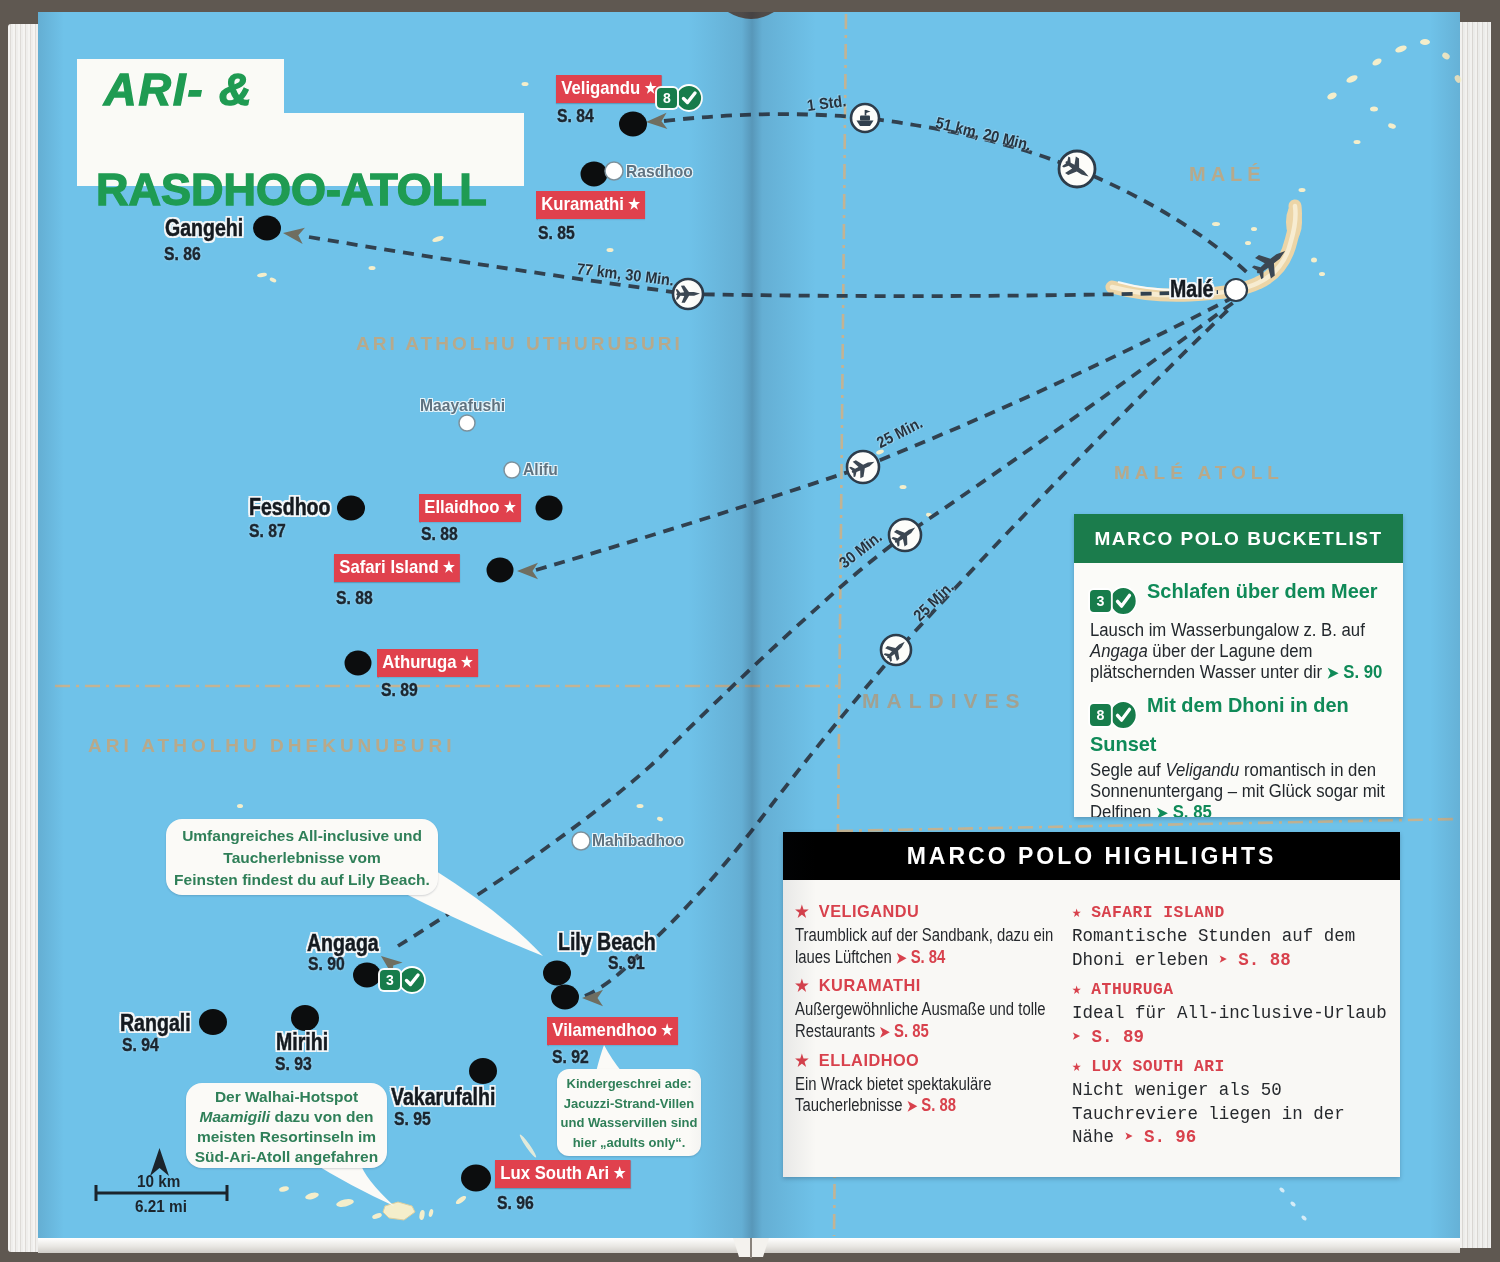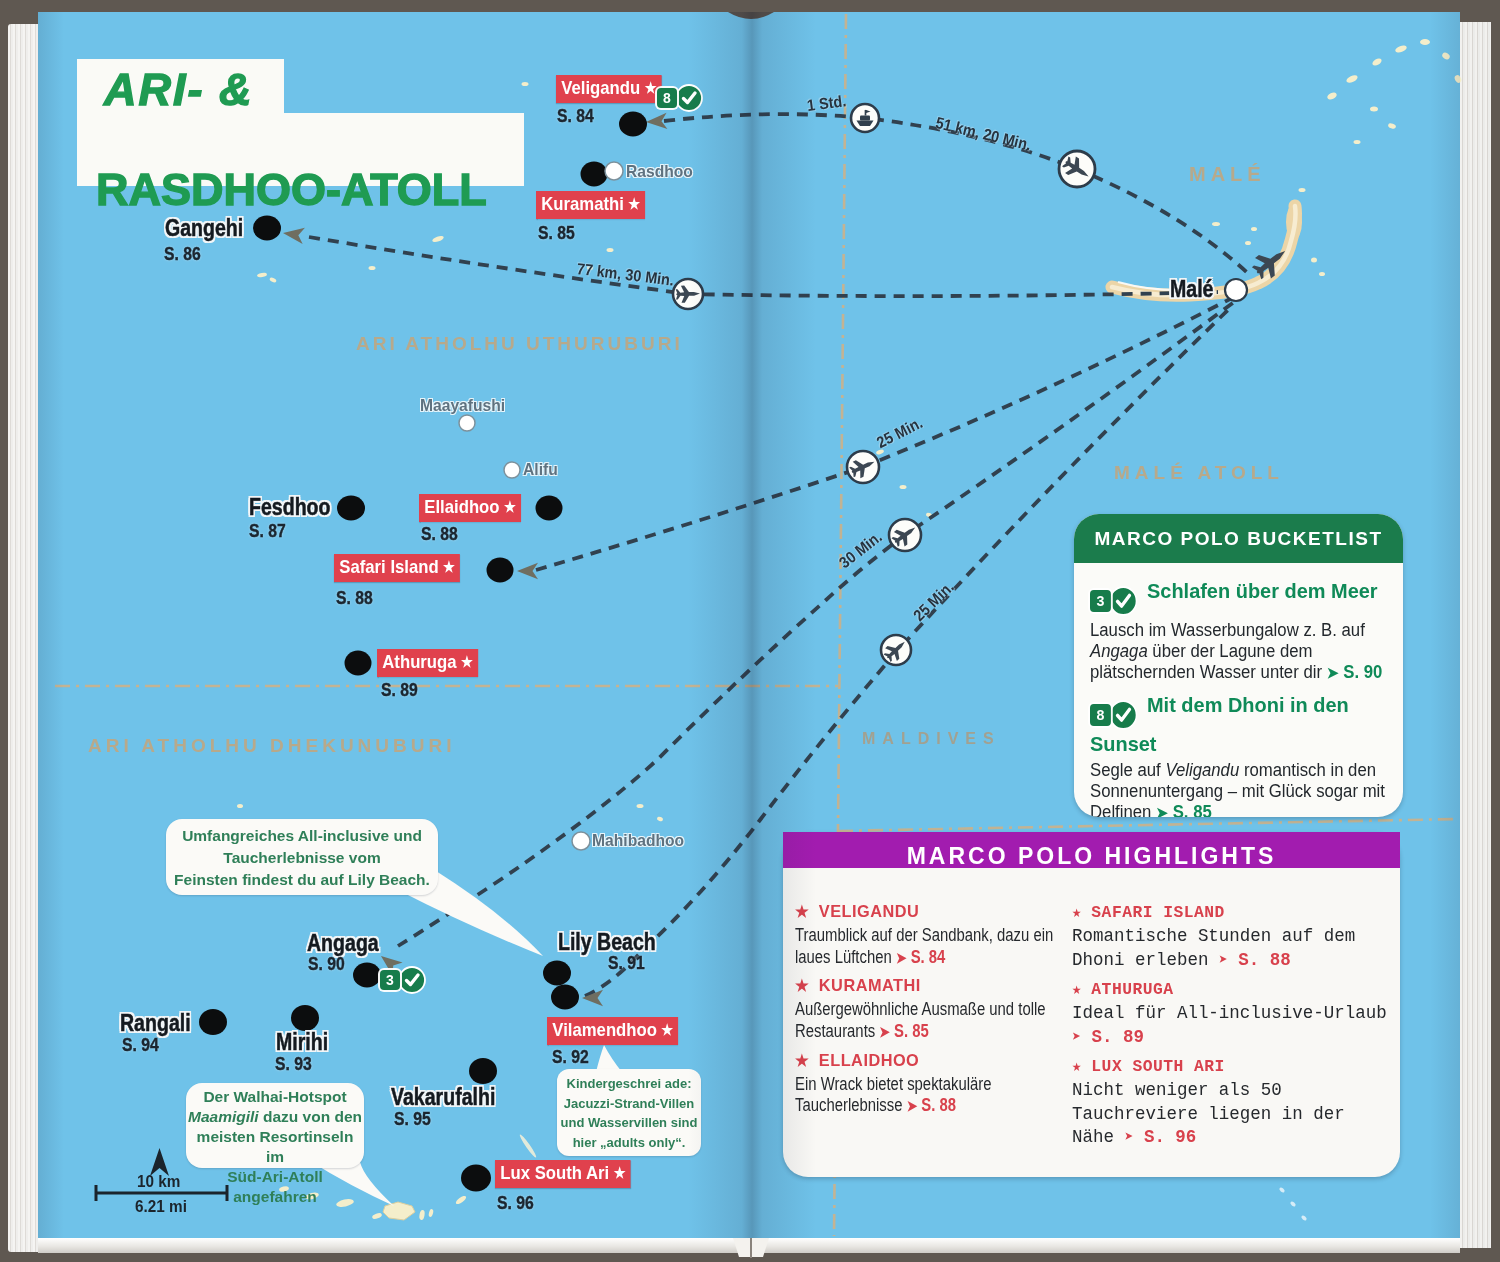--- a/index.html
+++ b/index.html
@@ -44,39 +44,39 @@
   
   .badge{position:absolute;display:flex;align-items:center;height:28px;}
   .badge .num{width:20px;height:20px;background:#177c4b;border-radius:4px;color:#fff;
      font-weight:bold;font-size:14px;display:flex;align-items:center;justify-content:center;
      box-shadow:0 0 0 2px rgba(255,255,255,.95);z-index:1;}
   .badge svg{margin-left:-3px;}
   
   .bubble{position:absolute;background:#fbfaf7;border-radius:16px;color:#2f7f58;
           font-weight:bold;text-align:center;box-shadow:0 1px 2px rgba(30,40,60,.18);}
   
-  .panel{position:absolute;box-shadow:0 2px 4px rgba(25,35,55,.25);border-radius:25px;}
+  .panel{position:absolute;box-shadow:0 2px 4px rgba(25,35,55,.25);}
   .panel .hdr{color:#fff;font-weight:bold;text-align:center;letter-spacing:3px;}
   #bucketlist{width:329px;background:#fbfbf8;}
   #bucketlist .hdr{background:#1b7c4c;height:49px;line-height:50px;font-size:19px;letter-spacing:1.5px;white-space:nowrap;}
   #bucketlist .body{padding:15px 8px 4px 16px;}
   .bl-head{display:block;color:#0f8a58;font-weight:bold;font-size:21px;line-height:26px;transform:scale(0.95,1);transform-origin:0 0;width:318px;}
   .bl-head .badge-i{display:inline-flex;vertical-align:-8px;margin-right:9px;align-items:center;}
   .bl-head .badge-i .num{width:22px;height:22px;border-radius:4px;background:#177c4b;color:#fff;
      font-size:15px;font-weight:bold;display:flex;align-items:center;justify-content:center;
      box-shadow:0 0 0 2px rgba(255,255,255,.95);z-index:1;}
   .bl-head .badge-i svg{margin-left:-3px;}
   .bl-body{color:#23282d;font-size:18px;line-height:1.17;font-weight:normal;
            transform:scale(0.93,1);transform-origin:0 0;width:327px;margin:3px 0 9px 0;}
   .ref{white-space:nowrap;}
   .bl-body .em{font-style:italic;}
   .bl-body .ref{color:#0f8a58;font-weight:bold;}
   .ref .arr{font-size:0.85em;}
   #highlights{width:617px;background:#f9f8f5;}
-  #highlights .hdr{background:#a21caf;height:36px;line-height:49px;font-size:23px;letter-spacing:3px;}
+  #highlights .hdr{background:#000000;height:48px;line-height:49px;font-size:23px;letter-spacing:3px;}
   .hl-col{position:absolute;}
   .hl-name{color:#d8414c;font-weight:bold;font-size:17px;letter-spacing:0.5px;transform:scale(0.96,1);transform-origin:0 0;white-space:nowrap;}
   .hl-name .star{color:#d8414c;font-size:16px;margin-right:10px;}
   .hl-body{color:#26292d;line-height:1.24;transform-origin:0 0;margin-top:3px;}
   .hl-body .ref{color:#d8414c;font-weight:bold;}
   #hl-left .hl-body{font-size:17.5px;transform:scale(0.85,1);width:312px;}
   #hl-right .hl-body{font-size:19px;transform:scale(0.92,1);width:352px;}
   .hl-entry{margin-bottom:8px;}
   #hl-right .hl-entry{margin-bottom:7px;font-family:Liberation Mono, monospace;}
   
@@ -257,21 +257,21 @@
 
   <div class="lbl title-box" style="left:77px;top:59px;width:207px;height:54px;"></div>
   <div class="lbl title-box" style="left:77px;top:113px;width:447px;height:73px;"></div>
   <div class="lbl title-text" style="left:104px;top:64px;font-size:45px;font-style:italic;">ARI- &amp;</div>
   <div class="lbl title-text" style="left:96px;top:124px;font-size:45px;letter-spacing:0px;margin-top:40px;">RASDHOO-ATOLL</div>
 
   <div class="lbl region" style="left:1189px;top:163px;font-size:20px;letter-spacing:5px;">MALÉ</div>
   <div class="lbl region" style="left:356px;top:333px;">ARI ATHOLHU UTHURUBURI</div>
   <div class="lbl region" style="left:1114px;top:462px;letter-spacing:5px;">MALÉ ATOLL</div>
   <div class="lbl region" style="left:88px;top:735px;letter-spacing:4px;">ARI ATHOLHU DHEKUNUBURI</div>
-  <div class="lbl region" style="left:862px;top:730px;font-size:16px;letter-spacing:7px;color:#a2a191;">MALDIVES</div>
+  <div class="lbl region" style="left:862px;top:689px;font-size:21px;letter-spacing:7px;color:#a2a191;">MALDIVES</div>
 
   <div class="lbl rlabel" style="left:806px;top:97px;transform:rotate(-7deg) scale(0.9,1);">1 Std.</div>
   <div class="lbl rlabel" style="left:938px;top:114px;transform:rotate(13.5deg) scale(0.9,1);">51 km, 20 Min.</div>
   <div class="lbl rlabel" style="left:578px;top:260px;transform:rotate(7deg) scale(0.9,1);">77 km, 30 Min.</div>
   <div class="lbl rlabel" style="left:874px;top:436px;transform:rotate(-27deg) scale(0.9,1);">25 Min.</div>
   <div class="lbl rlabel" style="left:836px;top:558px;transform:rotate(-38deg) scale(0.9,1);">30 Min.</div>
   <div class="lbl rlabel" style="left:910px;top:612px;transform:rotate(-44deg) scale(0.9,1);">25 Min.</div>
 
   <div class="lbl rbox" style="left:556px;top:75px;"><span>Veligandu</span><span class="star">★</span></div>
   <div class="lbl rbox" style="left:536px;top:191px;"><span>Kuramathi</span><span class="star">★</span></div>
@@ -327,21 +327,21 @@
       <circle r="13" fill="#177c4b" stroke="#fff" stroke-width="1.8"></circle>
       <path d="M -5.5,0.5 L -1.5,4.5 L 6,-5" stroke="#fff" stroke-width="3.4" fill="none" stroke-linecap="round" stroke-linejoin="round"></path>
     </svg>
   </div>
 
   <div class="bubble" style="left:166px;top:819px;width:272px;height:76px;font-size:15.5px;line-height:22px;padding-top:6px;">
     <div>Umfangreiches All-inclusive und</div>
     <div>Taucherlebnisse vom</div>
     <div>Feinsten findest du auf Lily Beach.</div>
   </div>
-  <div class="bubble" style="left:186px;top:1083px;width:178px;height:85px;font-size:15.5px;line-height:20px;padding-top:4px;">
+  <div class="bubble" style="left:186px;top:1083px;width:201px;height:85px;font-size:15.5px;line-height:20px;padding-top:4px;">
     <div>Der Walhai-Hotspot</div>
     <div><span style="font-style:italic">Maamigili</span><span> dazu von den</span></div>
     <div>meisten Resortinseln im</div>
     <div>Süd-Ari-Atoll angefahren</div>
   </div>
   <div class="bubble" style="left:557px;top:1069px;width:144px;height:87px;font-size:13px;line-height:19.5px;padding-top:5px;border-radius:12px;">
     <div>Kindergeschrei ade:</div>
     <div>Jacuzzi-Strand-Villen</div>
     <div>und Wasservillen sind</div>
     <div>hier „adults only“.</div>

